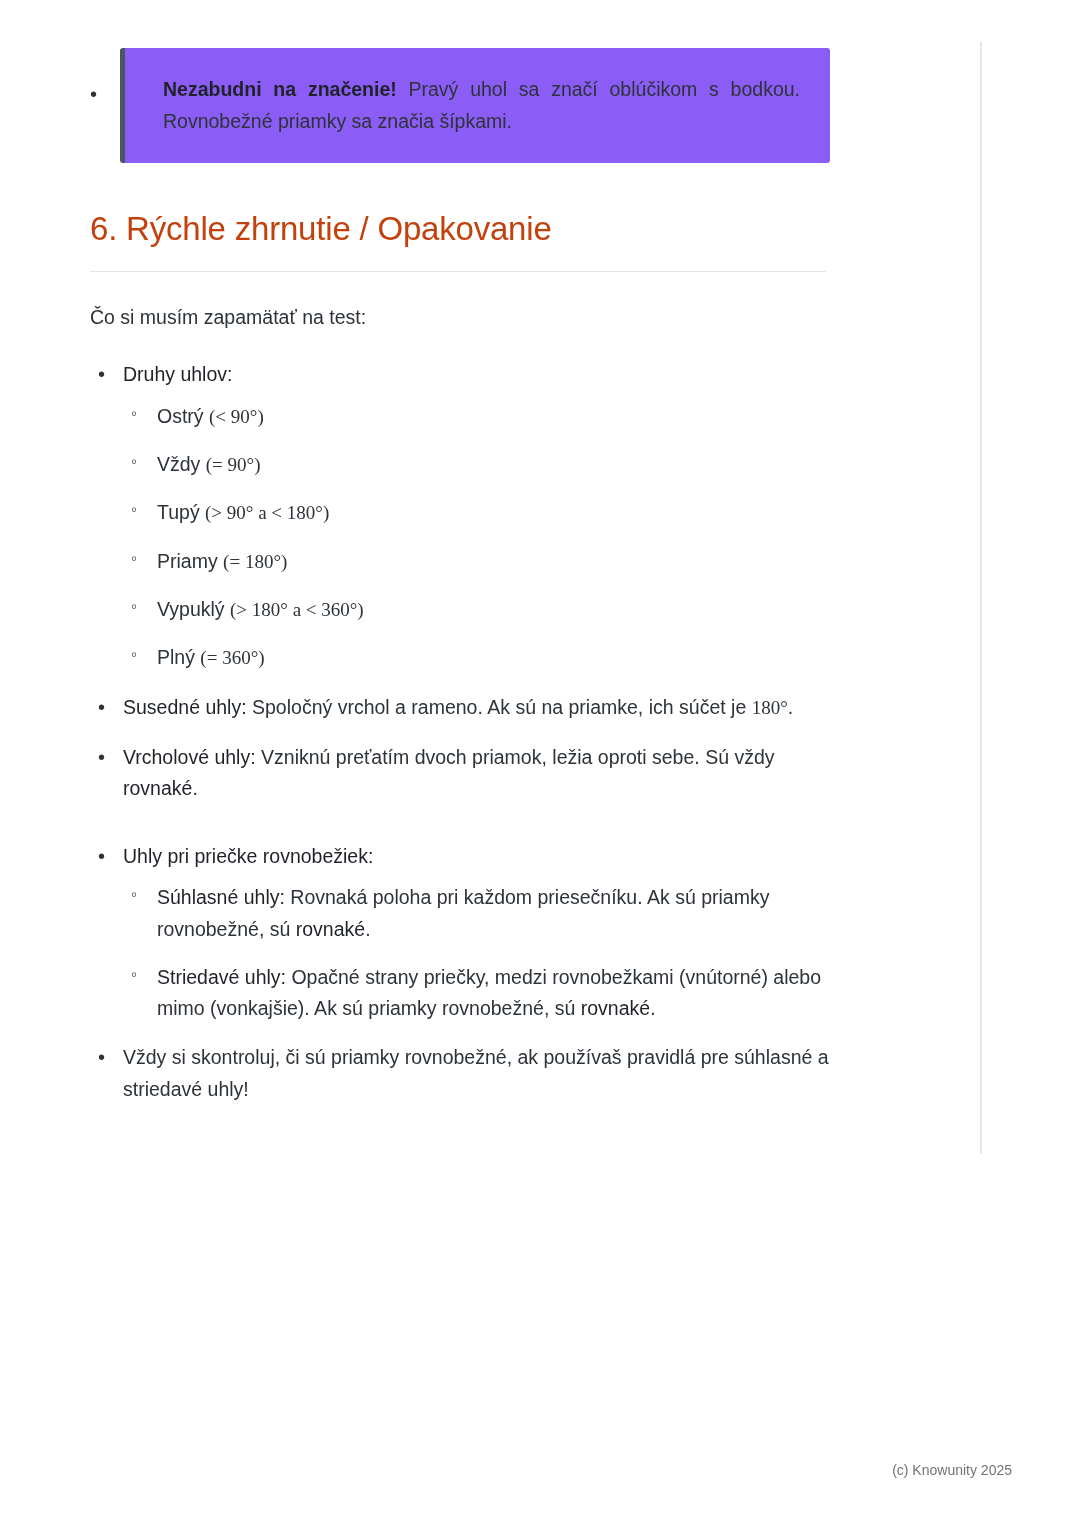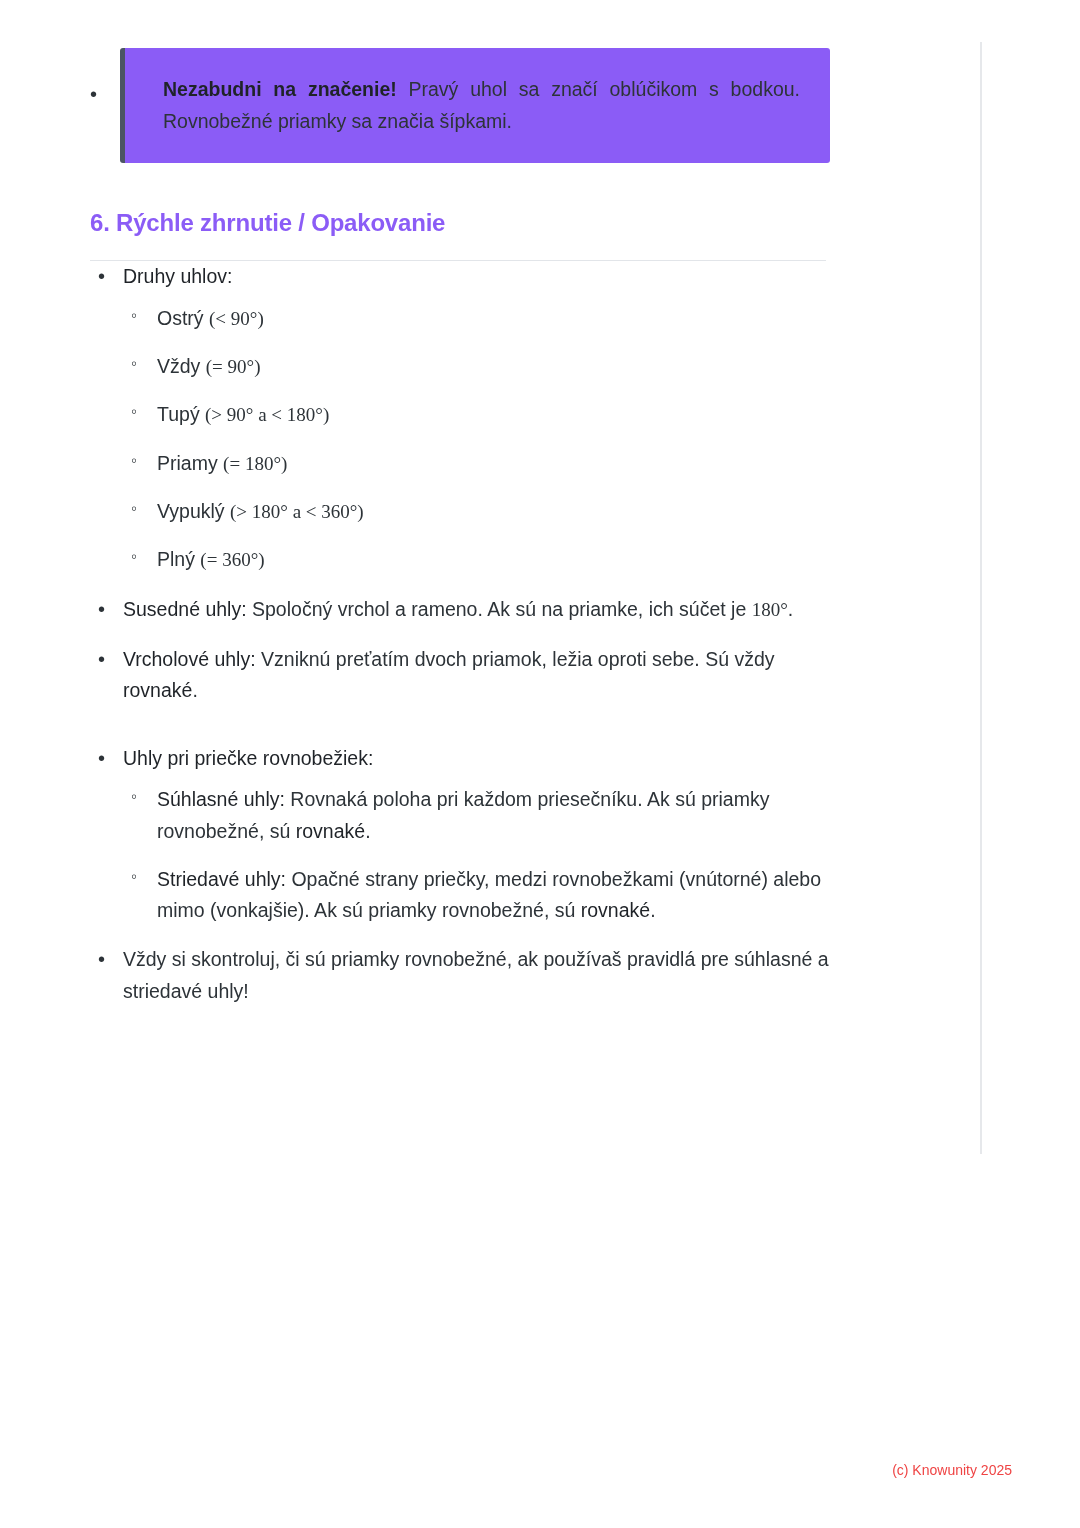--- a/index.html
+++ b/index.html
@@ -60,24 +60,24 @@
     font-size: 19.5px;
     line-height: 1.62;
     color: #2d3338;
     text-align: justify;
   }
   .callout b { font-weight: 700; }
 
   
   h2.section-title {
     margin: 0 0 0 0;
-    font-size: 24px;
+    font-size: 33px;
     line-height: 1.2;
-    font-weight: 700;
-    color: #8b5cf6;
+    font-weight: 400;
+    color: #c2410c;
     letter-spacing: -0.2px;
   }
   .rule {
     margin-top: 22px;
     border-bottom: 1px solid #e2e5e9;
     width: 736px;
   }
 
   .intro {
     margin: 30px 0 26px 0;
@@ -147,21 +147,21 @@
     height: 1112px;
     background: #e6e8eb;
   }
 
   
   .footer {
     position: absolute;
     right: 68px;
     bottom: 50px;
     font-size: 14px;
-    color: #ef4444;
+    color: #737373;
   }
 </style>
 </head>
 <body>
 
 <div class="page">
 
   <div class="scroll-rail"></div>
 
   <div class="content">
@@ -169,20 +169,21 @@
     <div class="callout-row">
       <div class="callout-bullet">•</div>
       <div class="callout">
         <p><b>Nezabudni na značenie!</b><span> Pravý uhol sa značí oblúčikom s bodkou. Rovnobežné priamky sa značia šípkami.</span></p>
       </div>
     </div>
 
     <h2 class="section-title">6. Rýchle zhrnutie / Opakovanie</h2>
     <div class="rule"></div>
 
+    <p class="intro">Čo si musím zapamätať na test:</p>
 
     <ul class="lvl1">
 
       <li>
         <b>Druhy uhlov:</b>
         <ul class="lvl2">
           <li><span>Ostrý </span><span class="math">(&lt; 90°)</span></li>
           <li><span>Vždy </span><span class="math">(= 90°)</span></li>
           <li><span>Tupý </span><span class="math">(&gt; 90° a &lt; 180°)</span></li>
           <li><span>Priamy </span><span class="math">(= 180°)</span></li>

